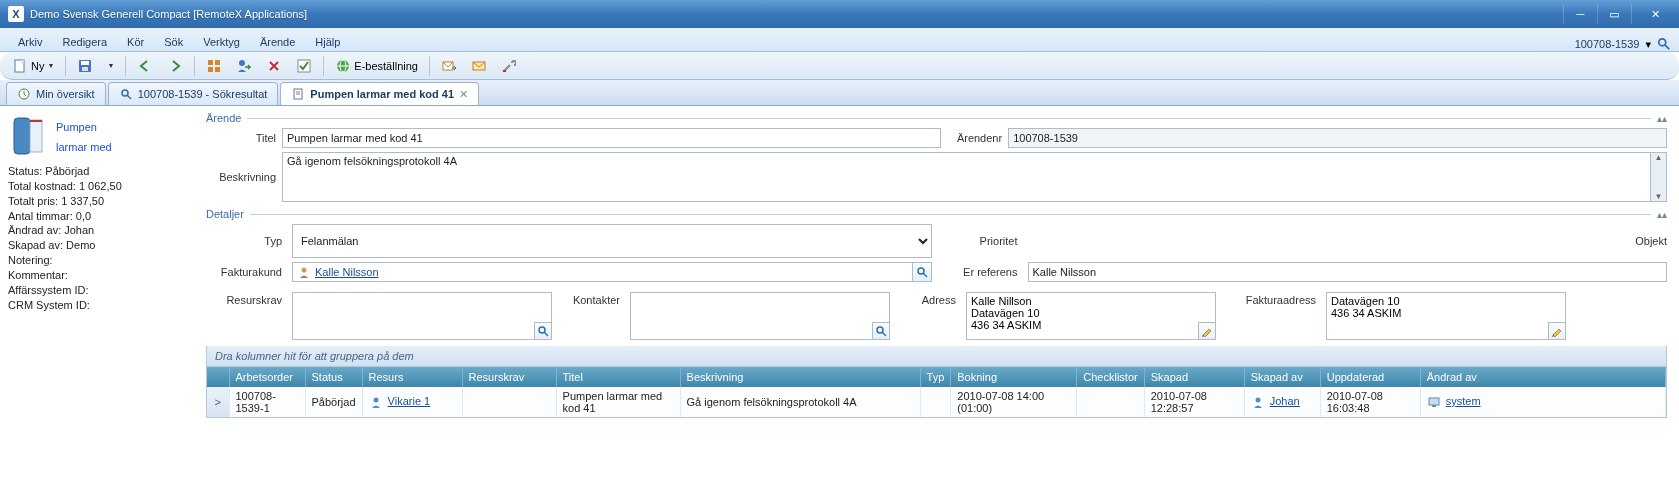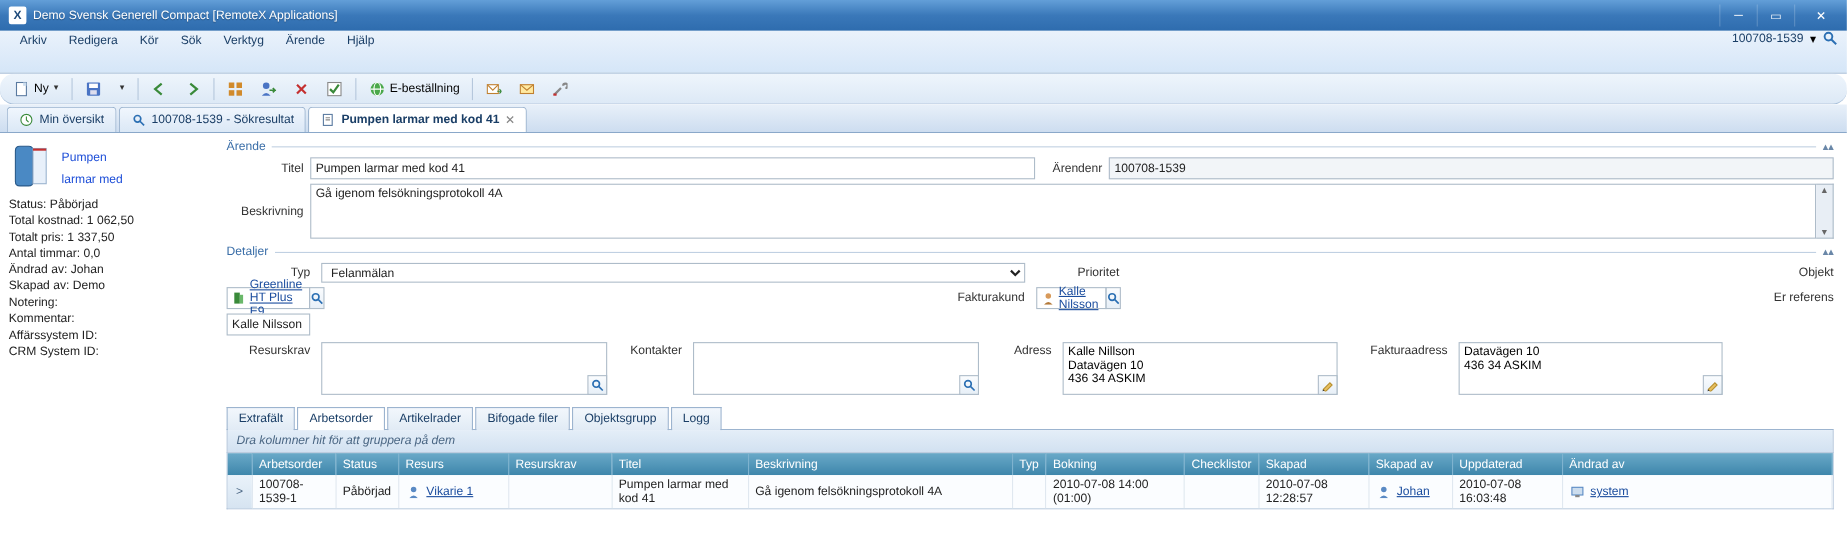--- a/index.html
+++ b/index.html
@@ -7,21 +7,21 @@
 
 
 .titlebar { height: 28px; background: linear-gradient(to bottom, #639fd8 0%, #3a78b9 50%, #2e6cae 100%); display: flex; align-items: center; color: #fff; padding-left: 8px; }
 .titlebar .app-icon { width: 16px; height: 16px; margin-right: 6px; display: inline-flex; align-items: center; justify-content: center; color: #1e4a7a; background: #fff; border-radius: 2px; font-weight: bold; }
 .titlebar-text { text-shadow: 0 1px 1px rgba(0,0,0,.3); }
 .titlebar-buttons { margin-left: auto; display: flex; }
 .titlebar-buttons div { width: 34px; height: 20px; display: flex; align-items: center; justify-content: center; color: #fff; border-left: 1px solid rgba(255,255,255,.2); cursor: pointer; }
 .titlebar-buttons div:last-child { width: 48px; }
 
 
-.menubar { height: 39px; background: linear-gradient(to bottom, #eaf2fb, #d5e6f8); display: flex; align-items: flex-start; padding: 0 8px; border-bottom: 1px solid #a5bdd8; }
+.menubar { height: 24px; background: linear-gradient(to bottom, #eaf2fb, #d5e6f8); display: flex; align-items: flex-end; padding: 0 8px; border-bottom: 1px solid #a5bdd8; }
 .menubar .menu-item { padding: 3px 10px; cursor: pointer; color: #1a3e66; }
 .menubar .right { margin-left: auto; display: flex; align-items: center; gap: 6px; }
 .menubar .right .num { color: #1a3e66; font-weight: normal; }
 .menubar .right .dd { cursor: pointer; }
 
 
 .toolbar { height: 28px; background: linear-gradient(to bottom, #eef5fc, #dde9f6); display: flex; align-items: center; padding: 0 6px; border-bottom: 1px solid #a5bdd8; gap: 2px; border-radius: 13px; }
 .tbtn { display: flex; align-items: center; padding: 2px 5px; cursor: pointer; border: 1px solid transparent; border-radius: 2px; gap: 3px; }
 .tbtn .ic { width: 16px; height: 16px; display: inline-flex; align-items: center; justify-content: center; }
 .tbtn .dd { font-size: 7px; color: #333; }
@@ -48,21 +48,21 @@
 .sect-head { display: flex; align-items: center; gap: 6px; color: #3a6ea8; margin-bottom: 4px; }
 .sect-head .line { flex: 1; height: 1px; background: #c0d0e2; }
 .sect-head .collapse { cursor: pointer; color: #6a87a8; font-size: 10px; }
 
 .row { display: flex; align-items: center; margin-bottom: 4px; }
 .lbl { width: 66px; text-align: right; color: #333; padding-right: 6px; flex-shrink: 0; }
 .lbl.w90 { width: 76px; }
 input[type=text], textarea, select, .pseudo-input { border: 1px solid #aebcc9; background: #fff; padding: 2px 4px; font-family: inherit; font-size: 11px; color: #222; }
 input[type=text] { height: 20px; }
 textarea { resize: none; }
-select { height: 18px; }
+select { height: 34px; }
 .pseudo-input { height: 20px; display: flex; align-items: center; }
 
 .title-row input { flex: 1; }
 .arnr-lbl { margin-left: 16px; color: #333; }
 .arnr-val { width: 170px; margin-left: 6px; }
 
 .desc-ta { flex: 1; height: 50px; }
 .desc-scroll { width: 16px; height: 50px; background: #e8eef5; border: 1px solid #aebcc9; border-left: none; display: flex; flex-direction: column; justify-content: space-between; align-items: center; }
 .desc-scroll span { font-size: 8px; color: #666; cursor: pointer; }
 
@@ -332,37 +332,20 @@
         <div class="line"></div>
         <span class="collapse">▴▴</span>
       </div>
 
       <div class="det-grid">
         <span class="lbl2">Typ</span>
         <select><option>Felanmälan</option></select>
         <span class="lbl2">Prioritet</span>
 
         <span class="lbl2">Objekt</span>
-        <div class="lookup">
-          <div class="pseudo-input">
-            <span class="ic">
-                <svg width="12" height="12">
-                  <rect x="2" y="1" width="5" height="10" fill="#3a8a3a"></rect>
-                  <rect x="7" y="3" width="3" height="8" fill="#6ab86a"></rect>
-                </svg>
-              </span>
-            <a>Greenline HT Plus E9</a>
-          </div>
-          <div class="srch-btn">
-              <svg width="12" height="12">
-                <circle cx="5" cy="5" r="3" fill="none" stroke="#2b6fb3" stroke-width="1.5"></circle>
-                <line x1="7" y1="7" x2="11" y2="11" stroke="#2b6fb3" stroke-width="1.5"></line>
-              </svg>
-            </div>
-        </div>
         <span class="lbl2">Fakturakund</span>
         <div class="lookup">
           <div class="pseudo-input">
             <span class="ic">
                 <svg width="12" height="12">
                   <circle cx="6" cy="4" r="2.5" fill="#d89a5a"></circle>
                   <path d="M2 12 Q6 7 10 12" fill="#b47a3a"></path>
                 </svg>
               </span>
             <a>Kalle Nilsson</a>
@@ -413,28 +396,20 @@
         <div class="mbox" style="white-space:pre-line">Datavägen 10
 436 34 ASKIM
           <div class="corner"><svg width="12" height="12">
                 <path d="M2 10 L8 4 L10 6 L4 12 Z" fill="#e8c060" stroke="#b89030"></path>
                 <path d="M2 10 L1 12 L3 11 Z" fill="#333"></path>
               </svg></div>
         </div>
       </div>
     </div>
 
-    <div class="inner-tabs">
-      <div class="itab">Extrafält</div>
-      <div class="itab active">Arbetsorder</div>
-      <div class="itab">Artikelrader</div>
-      <div class="itab">Bifogade filer</div>
-      <div class="itab">Objektsgrupp</div>
-      <div class="itab">Logg</div>
-    </div>
 
     <div class="groupbar">Dra kolumner hit för att gruppera på dem</div>
 
     <div class="grid">
       <table>
         <colgroup>
           <col style="width:22px">
             <col style="width:76px">
             <col style="width:50px">
             <col style="width:100px">

